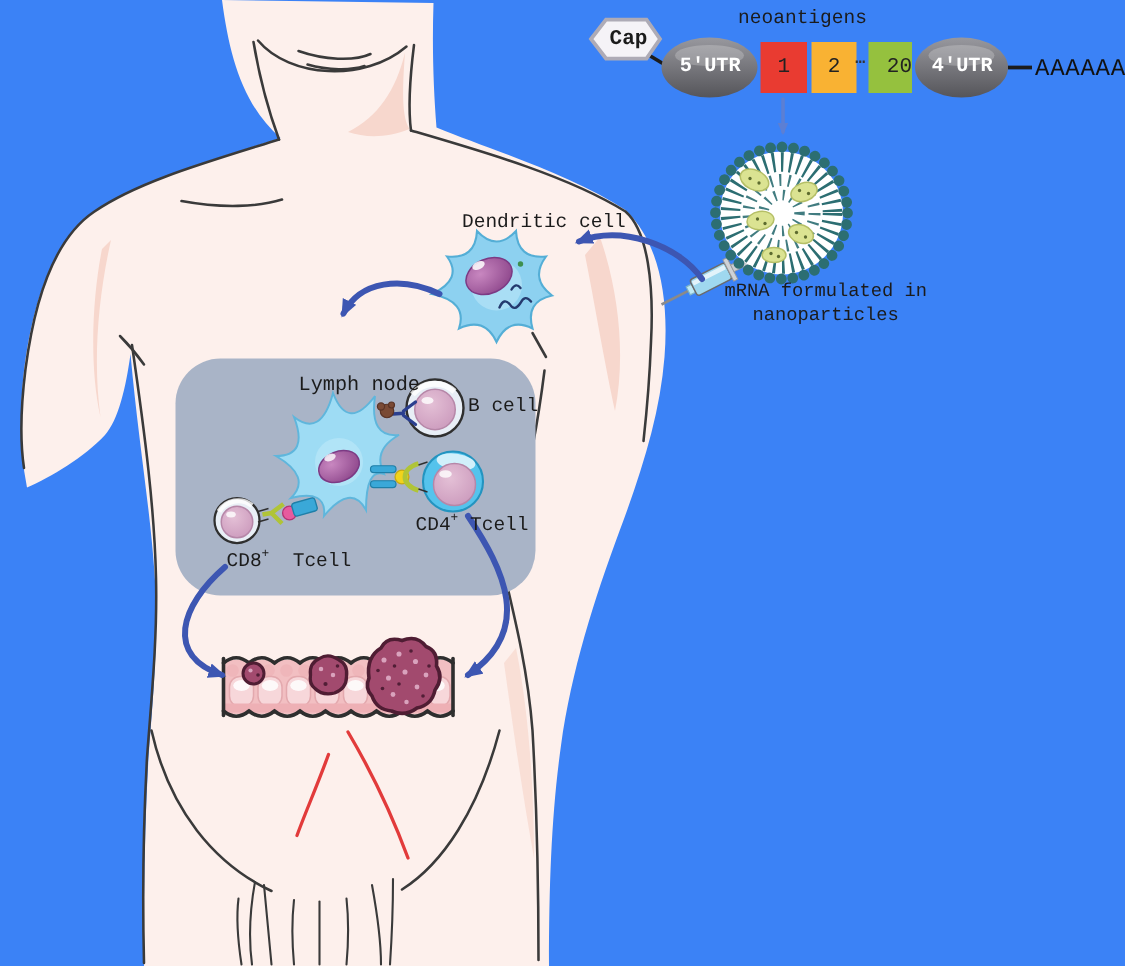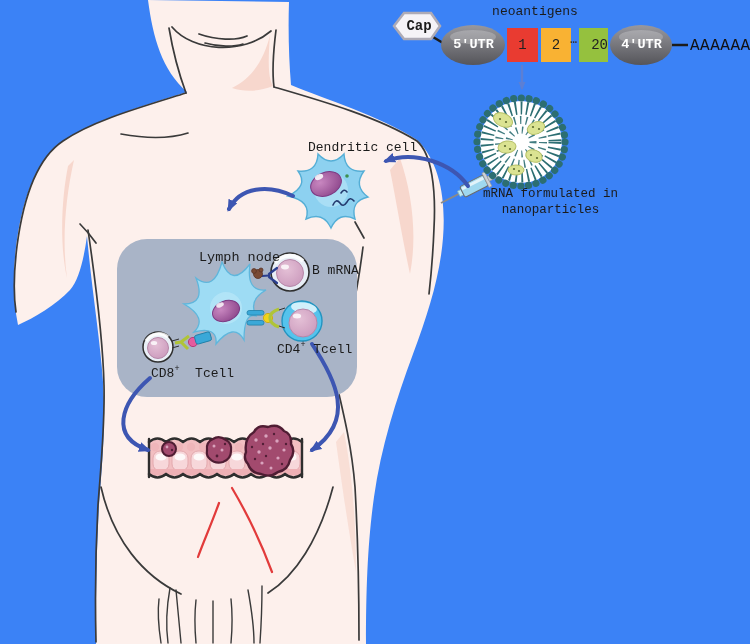--- a/index.html
+++ b/index.html
@@ -314,17 +314,17 @@
 <div class="lbl center bold" style="left:567px;top:34px;width:13px;font-size:11px;color:#333;">…</div>
 <div class="lbl center" style="left:579px;top:37px;width:29px;font-size:14px;color:#222;text-align:right;">20</div>
 <div class="lbl center bold white" style="left:616px;top:37px;width:51px;font-size:13.5px;">4'UTR</div>
 <div class="lbl" style="left:690px;top:37px;font-size:16px;letter-spacing:0.5px;color:#111;">AAAAAA</div>
 
 <div class="lbl caption" style="left:468px;top:186px;width:165px;">mRNA formulated in
 nanoparticles</div>
 
 <div class="lbl" style="left:308px;top:141px;">Dendritic cell</div>
 <div class="lbl" style="left:199px;top:234px;font-size:13.5px;margin-top:16px;">Lymph node</div>
-<div class="lbl" style="left:312px;top:264px;">B mRNA</div>
+<div class="lbl" style="left:312px;top:264px;">B cell</div>
 <div class="lbl" style="left:277px;top:342px;"><span>CD4</span><sup>+</sup><span> Tcell</span></div>
 <div class="lbl" style="left:151px;top:366px;"><span>CD8</span><sup>+</sup><span>  Tcell</span></div>
 
 </div>
 
 </body></html>

